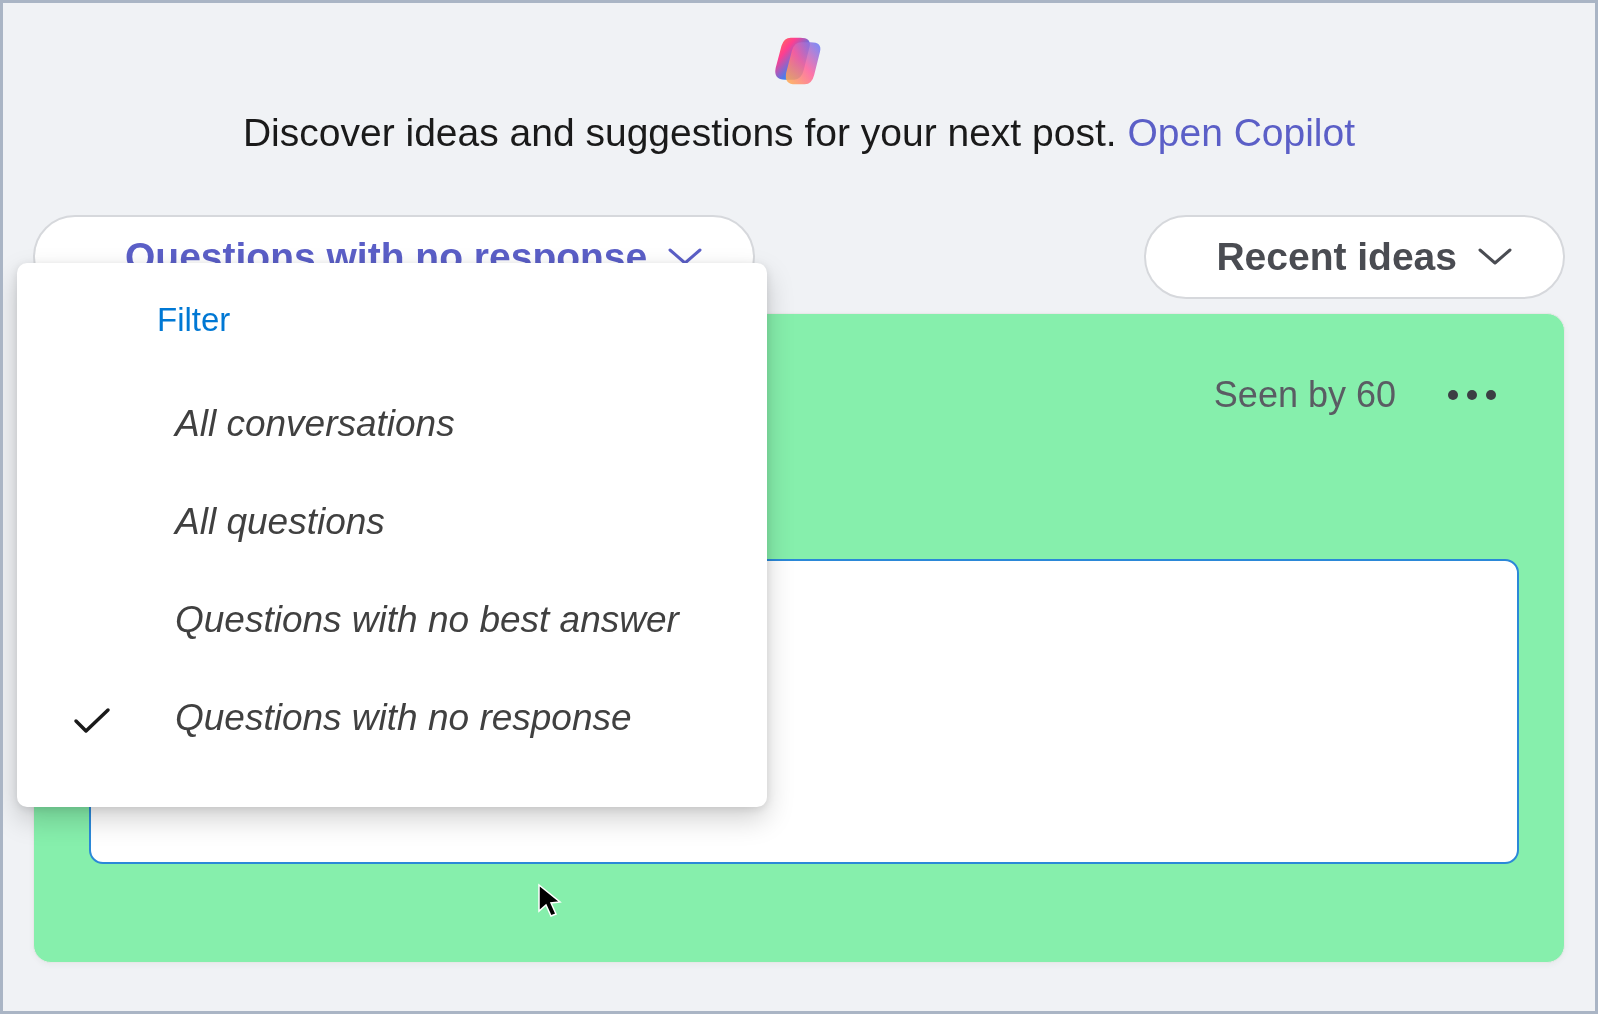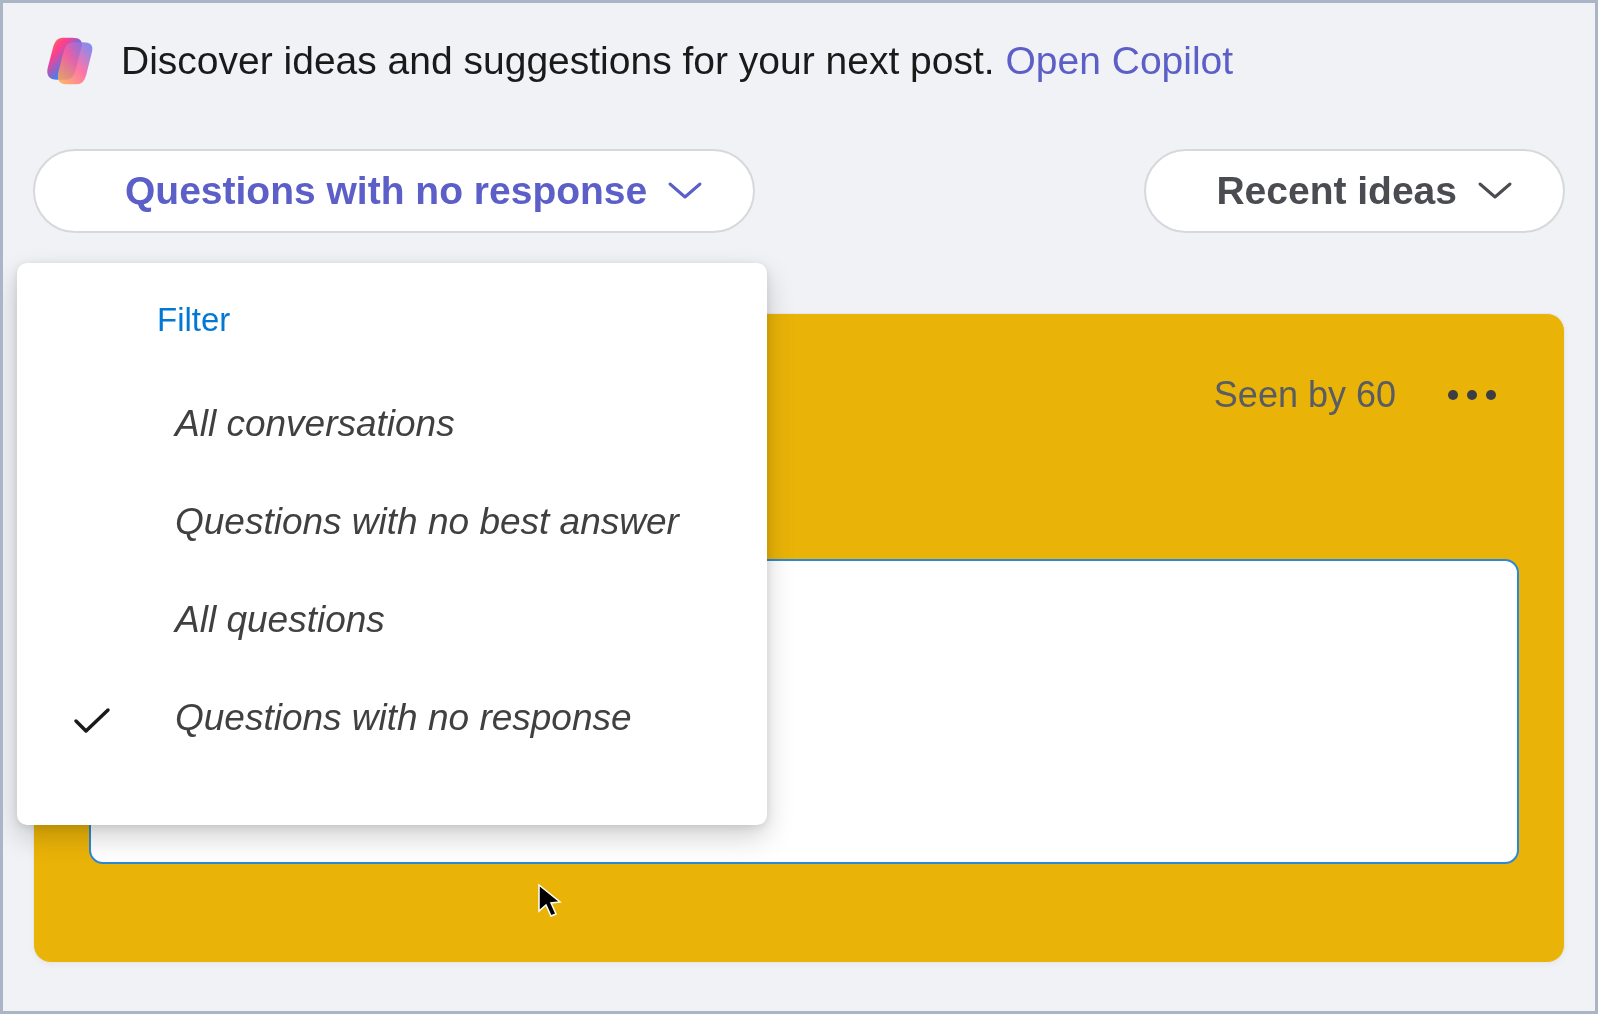--- a/index.html
+++ b/index.html
@@ -14,20 +14,21 @@
       height: 1014px;
       border: 3px solid #aab5c5;
       position: relative;
       overflow: hidden;
     }
     .top-banner {
       display: flex;
       align-items: center;
       padding: 30px 40px;
       gap: 22px;
+      flex-direction: column;
     }
     .copilot-icon {
       width: 56px;
       height: 56px;
       flex-shrink: 0;
     }
     .banner-text {
       font-size: 39px;
       color: #1a1a1a;
       font-weight: 400;
@@ -73,21 +74,21 @@
       justify-content: center;
     }
     .dropdown-menu {
       position: absolute;
       top: 260px;
       left: 14px;
       width: 750px;
       background: #fff;
       border-radius: 10px;
       box-shadow: 0 12px 28px rgba(0,0,0,0.18), 0 2px 8px rgba(0,0,0,0.1);
-      padding: 28px 0 58px 0;
+      padding: 28px 0 40px 0;
       z-index: 100;
     }
     .dropdown-header {
       font-size: 33px;
       color: #0078d4;
       font-weight: 400;
       padding: 10px 0 36px 140px;
     }
     .dropdown-item {
       display: flex;
@@ -113,21 +114,21 @@
     }
     .dropdown-item-text {
       padding-left: 38px;
     }
     .post-card {
       position: absolute;
       top: 310px;
       left: 30px;
       right: 30px;
       height: 650px;
-      background: #eab308;
+      background: #86efac;
       border: 1px solid #e8e8e8;
       border-radius: 18px;
       box-shadow: 0 2px 6px rgba(0,0,0,0.04);
       z-index: 1;
     }
     .post-top {
       display: flex;
       justify-content: flex-end;
       align-items: center;
       padding: 60px 60px 0 60px;
@@ -226,25 +227,25 @@
 </div>
 
 <div class="dropdown-menu">
   <div class="dropdown-header">Filter</div>
   <div class="dropdown-item">
     <span class="check-spacer"></span>
     <span class="dropdown-item-text">All conversations</span>
   </div>
   <div class="dropdown-item">
     <span class="check-spacer"></span>
+    <span class="dropdown-item-text">All questions</span>
+  </div>
+  <div class="dropdown-item">
+    <span class="check-spacer"></span>
     <span class="dropdown-item-text">Questions with no best answer</span>
-  </div>
-  <div class="dropdown-item">
-    <span class="check-spacer"></span>
-    <span class="dropdown-item-text">All questions</span>
   </div>
   <div class="dropdown-item">
     <span class="check-icon">
       <svg width="40" height="30" viewBox="0 0 40 30">
         <path d="M4 15 L14 25 L36 4" stroke="#1a1a1a" stroke-width="3.5" fill="none" stroke-linecap="round" stroke-linejoin="round"></path>
       </svg>
     </span>
     <span class="dropdown-item-text">Questions with no response</span>
   </div>
 </div>

